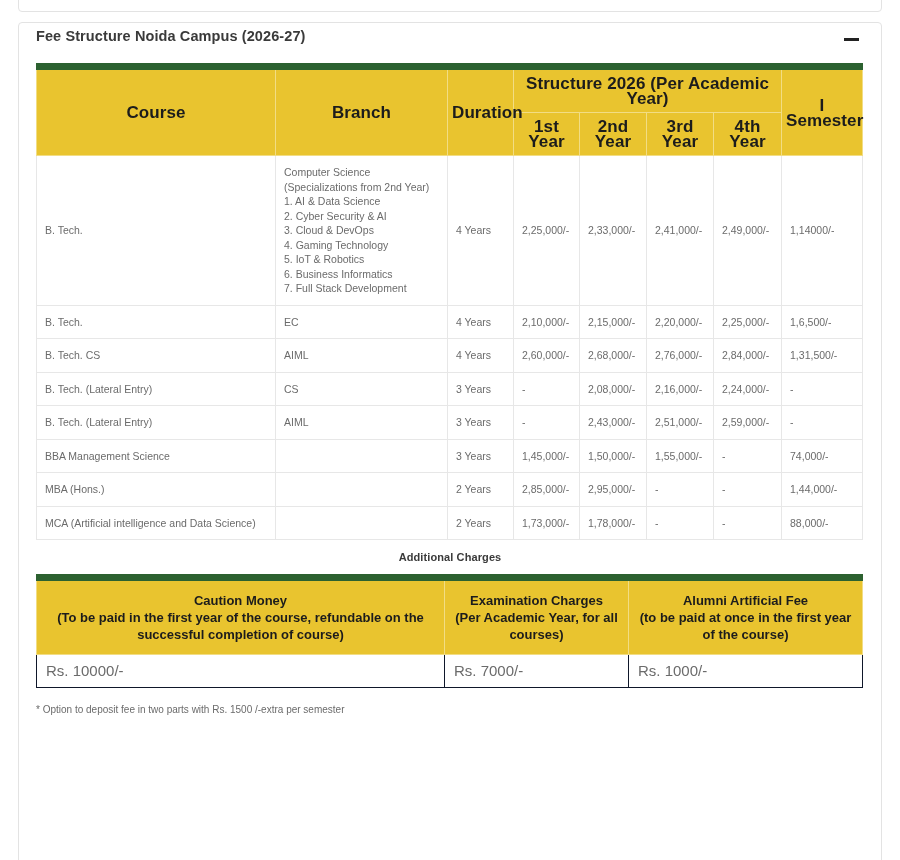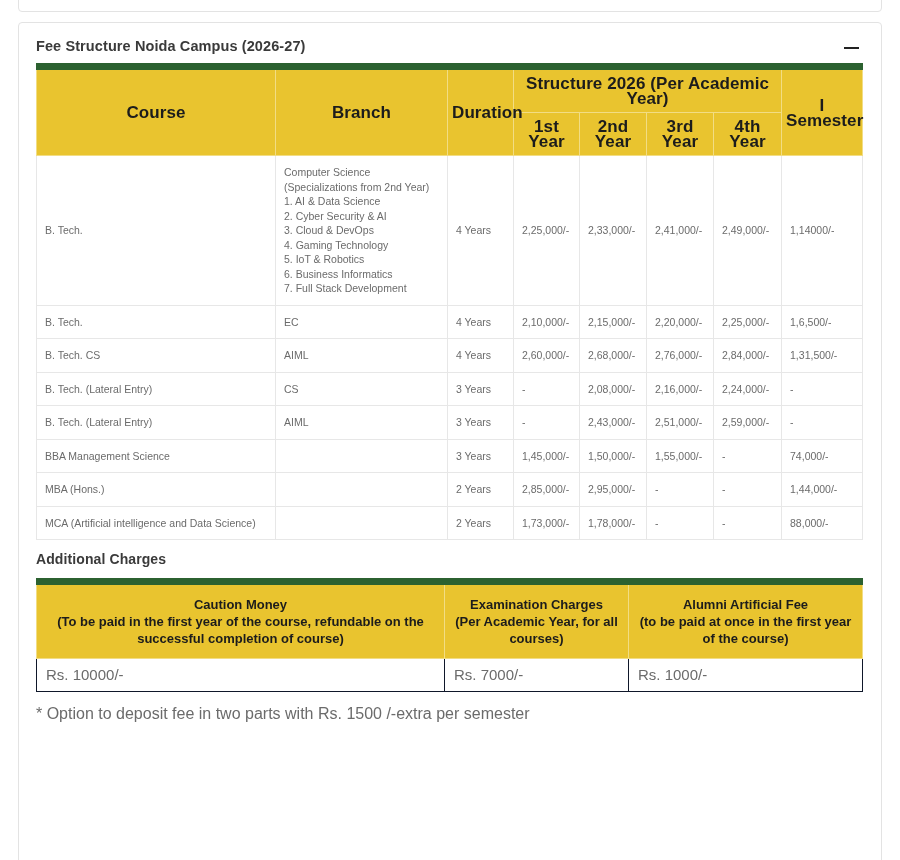--- a/index.html
+++ b/index.html
@@ -27,23 +27,23 @@
     left: 18px; top: 22px;
     width: 864px; height: 860px;
     background: #ffffff;
     border: 1px solid #e3e3e3;
     border-radius: 4px;
   }
 
   .panel-header {
     position: relative;
     height: 40px;
-    padding: 10px 22px 4px 17px;
+    padding: 10px 22px 17px 17px;
     display: flex;
-    align-items: center;
+    align-items: flex-end;
     justify-content: space-between;
     gap: 8px;
   }
   .panel-title {
     font-size: 14.5px;
     font-weight: bold;
     color: #3a3a3a;
     letter-spacing: .1px;
     line-height: 20px;
   }
@@ -90,25 +90,26 @@
     color: #6b6b6b;
     padding: 9px 8px;
     line-height: 14.5px;
     vertical-align: middle;
     background: #fff;
   }
   td.branch-cell { vertical-align: top; padding-top: 10px; }
   td.branch-cell .bl { display: block; }
 
   .section-label {
-    font-size: 14px;
+    font-size: 11px;
     font-weight: bold;
     color: #3a3a3a;
     margin: 11px 0 11px 0;
     letter-spacing: .1px;
+    text-align: center;
   }
 
   table.addl {
     border-collapse: collapse;
     width: 826px;
     table-layout: fixed;
     border-top: 7px solid #2c6130;
   }
   table.addl th {
     background: #e9c42f;
@@ -123,21 +124,21 @@
   table.addl td {
     font-size: 15px;
     color: #6b6b6b;
     border: 1px solid #0f172a;
     padding: 9px 9px;
     line-height: 14px;
     background: #fff;
   }
 
   .footnote {
-    font-size: 16px;
+    font-size: 10px;
     color: #6b6b6b;
     margin: 14px 0 13px 0;
     line-height: 15px;
   }
 
   .nowrap { white-space: nowrap; }
 </style>
 </head>
 <body>
 

